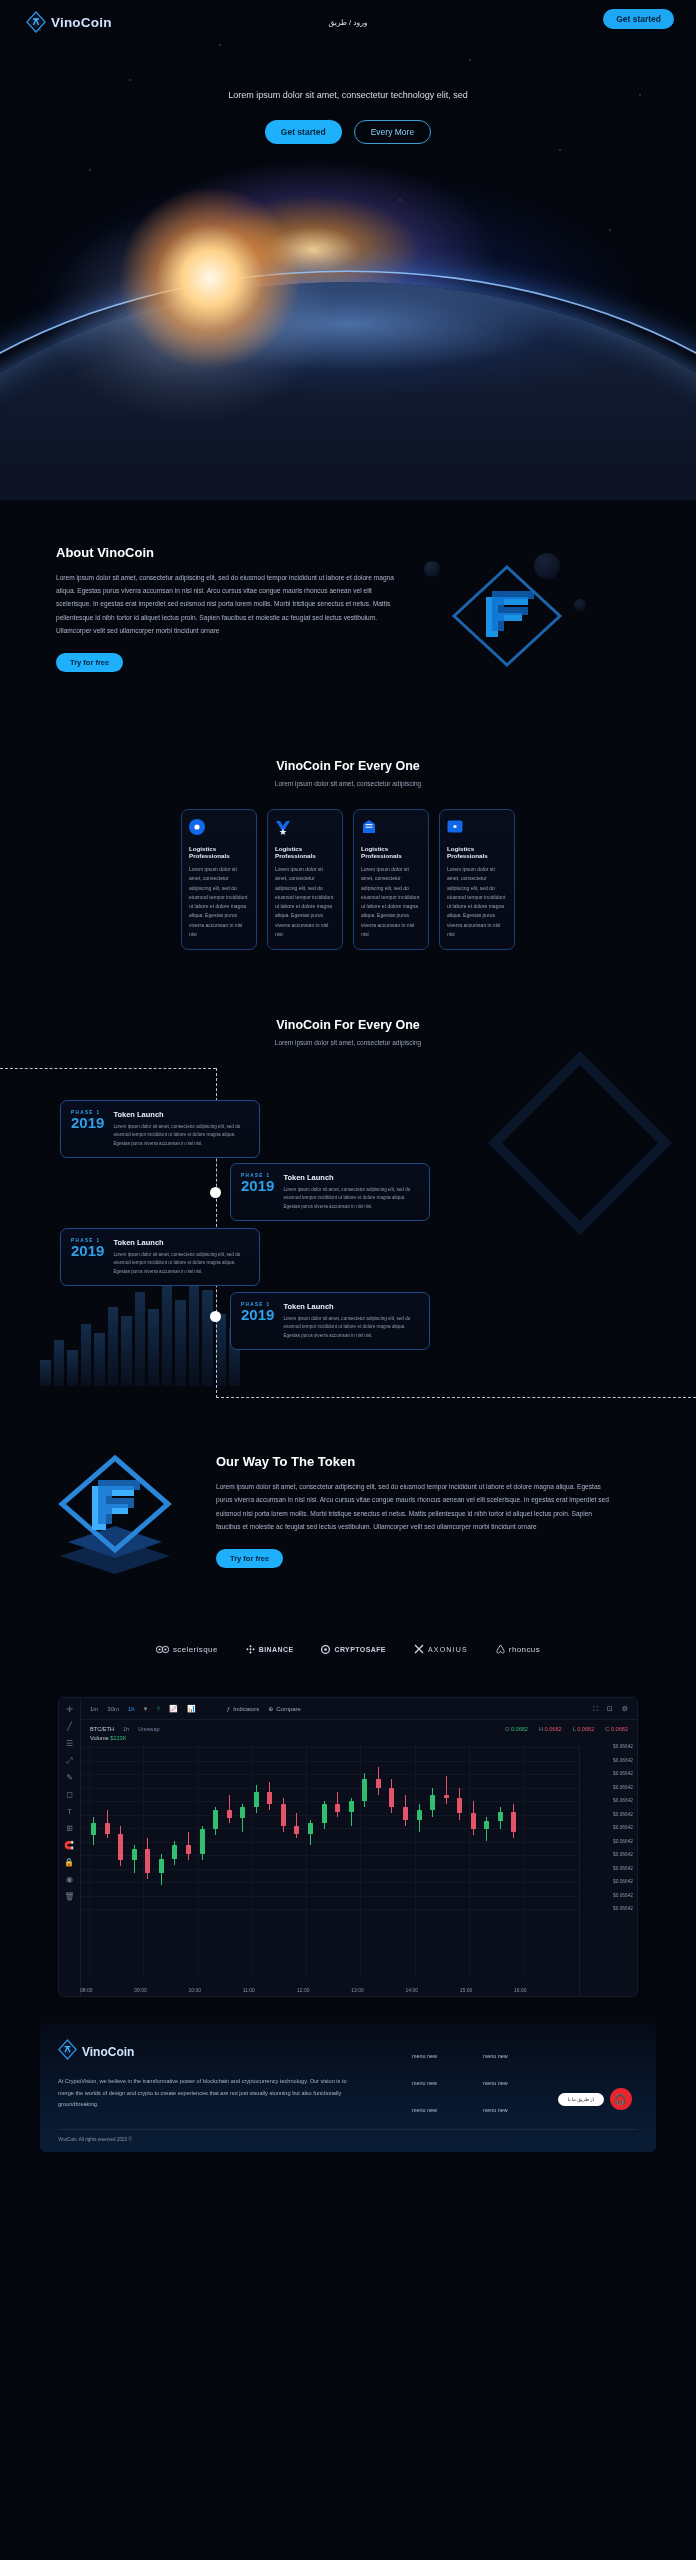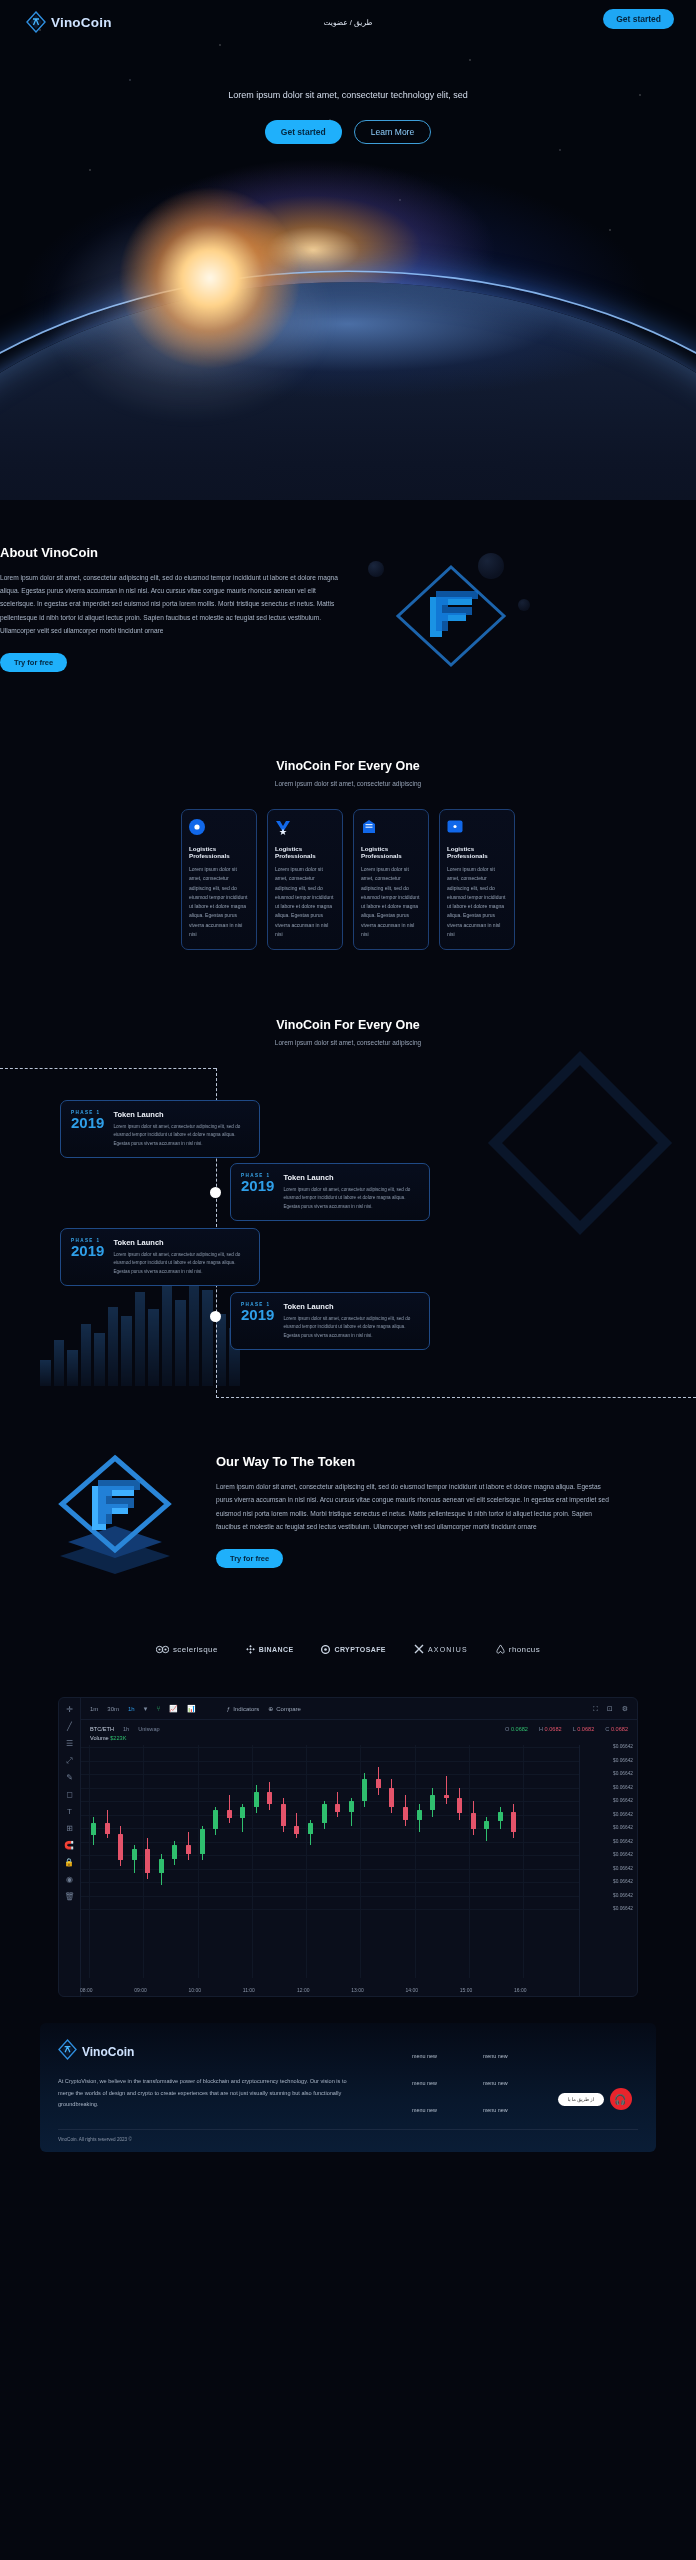--- a/index.html
+++ b/index.html
@@ -83,21 +83,21 @@
   }
   .btn-outline {
     background:transparent; color:#8fd0ff; border:1px solid #3e9ed8; border-radius:14px;
     font-size:8.5px; font-weight:500; padding:6px 16px; cursor:pointer;
     font-family:"Liberation Sans", sans-serif;
   }
 
   
   .about { position:relative; padding:45px 0 0 0; }
   .about-row { display:flex; align-items:flex-start; }
-  .about-left { width:340px; }
+  .about-left { width:340px; margin-left:56px; }
   .h2 { font-size:13px; font-weight:700; color:#fff; }
   .body-text { margin-top:11px; font-size:6.6px; line-height:2.0; color:#aab6c8; }
   .btn-try { margin-top:16px; background:#1fb0fb; color:#04263f; border:none; border-radius:11px; font-size:7.5px; font-weight:600; padding:5px 14px; cursor:pointer; font-family:"Liberation Sans",sans-serif; }
   .about-art { position:relative; width:190px; height:120px; margin-left:18px; margin-top:8px; }
   .orb { position:absolute; border-radius:50%; background:radial-gradient(circle at 35% 30%, #2b3f63, #121c33 70%); }
 
   
   .section-head { text-align:center; }
   .section-head .h2 { font-size:12.5px; }
   .section-sub { margin-top:7px; font-size:6.5px; color:#97a3b6; }
@@ -201,31 +201,31 @@
       <div class="brand">
         <span class="brand-mark">
           <svg width="20" height="22" viewBox="0 0 20 22">
             <polygon points="10,1 19,11 10,21 1,11" fill="none" stroke="#2f8fe0" stroke-width="1.4"></polygon>
             <polygon points="10,4 16,11 10,18 4,11" fill="#0b1b33"></polygon>
             <path d="M7 8 L13 8 M10 8 L7.5 14 M10 8 L12.5 14" stroke="#46b6ff" stroke-width="1.3" fill="none"></path>
           </svg>
         </span>
         <span class="brand-name">VinoCoin</span>
       </div>
-      <div class="nav-fa">طریق / عضویت</div>
+      <div class="nav-fa">ورود / طریق</div>
       <button class="btn-get-top">Get started</button>
     </div>
 
     <div class="hero-inner">
       <div class="hero-title">
       </div>
       <div class="hero-sub">Lorem ipsum dolor sit amet, consectetur technology elit, sed</div>
       <div class="hero-cta">
         <button class="btn-primary">Get started</button>
-        <button class="btn-outline">Learn More</button>
+        <button class="btn-outline">Every More</button>
       </div>
     </div>
   </section>
 
   <section class="about">
     <div class="about-row">
       <div class="about-left">
         <div class="h2">About VinoCoin</div>
         <p class="body-text">Lorem ipsum dolor sit amet, consectetur adipiscing elit, sed do eiusmod tempor incididunt ut labore et dolore magna aliqua. Egestas purus viverra accumsan in nisl nisi. Arcu cursus vitae congue mauris rhoncus aenean vel elit scelerisque. In egestas erat imperdiet sed euismod nisi porta lorem mollis. Morbi tristique senectus et netus. Mattis pellentesque id nibh tortor id aliquet lectus proin. Sapien faucibus et molestie ac feugiat sed lectus vestibulum. Ullamcorper velit sed ullamcorper morbi tincidunt ornare</p>
         <button class="btn-try">Try for free</button>

